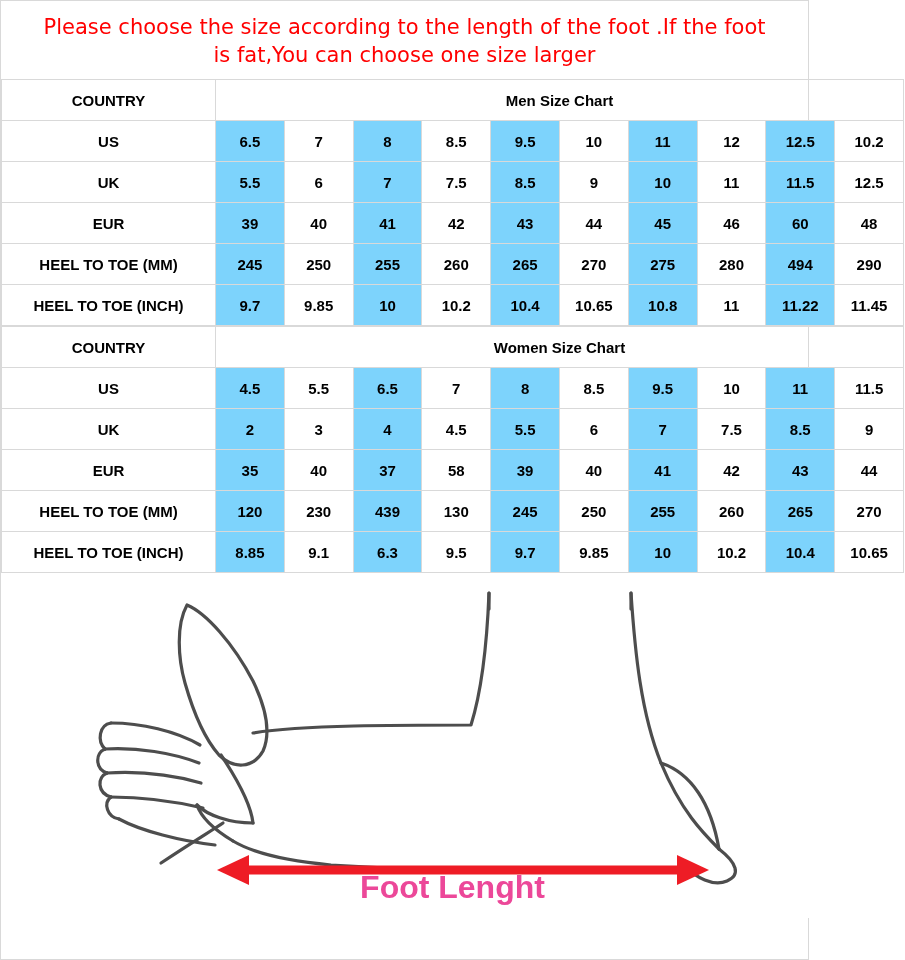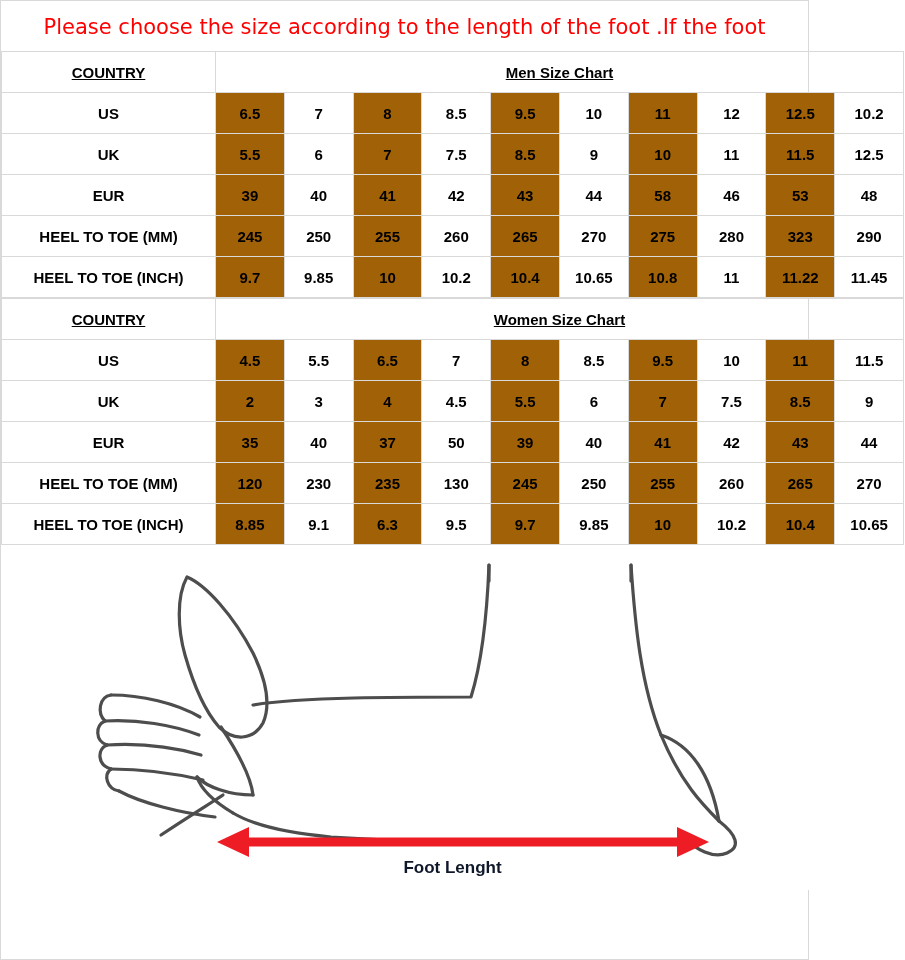--- a/index.html
+++ b/index.html
@@ -63,57 +63,57 @@
     width: 213px;
     font-size: 15px;
     font-weight: bold;
     text-align: center;
   }
   td.value {
     font-weight: normal;
     font-size: 15px;
   }
   td.shaded {
-    background: #a16207;
+    background: #7dd3fc;
   }
   .country-header-row td {
     height: 52px;
-    text-decoration: underline;
   }
 
   
   .diagram {
     position: relative;
     width: 903px;
     height: 345px;
     background: #ffffff;
     overflow: hidden;
   }
   .diagram svg {
     display: block;
   }
   .foot-label {
     position: absolute;
     left: 0;
     right: 0;
     bottom: 12px;
     text-align: center;
-    color: #0f172a;
-    font-size: 17px;
+    color: #ec4899;
+    font-size: 32px;
     font-weight: bold;
     font-family: "Liberation Sans", sans-serif;
   }
 </style>
 </head>
 <body>
 
 <div class="page">
 
   <div class="notice">
     <span>Please choose the size according to the length of the foot .If the foot</span>
+    <span class="line2">is fat,You can choose one size larger</span>
   </div>
 
   <table class="size-table">
     <tbody>
       <tr class="country-header-row">
         <td class="country-cell">COUNTRY</td>
         <td class="title-cell" colspan="10">Men Size Chart</td>
       </tr>
       <tr>
         <td class="row-label">US</td>
@@ -142,36 +142,36 @@
         <td class="value">12.5</td>
       </tr>
       <tr>
         <td class="row-label">EUR</td>
         <td class="value shaded">39</td>
         <td class="value">40</td>
         <td class="value shaded">41</td>
         <td class="value">42</td>
         <td class="value shaded">43</td>
         <td class="value">44</td>
-        <td class="value shaded">58</td>
+        <td class="value shaded">45</td>
         <td class="value">46</td>
-        <td class="value shaded">53</td>
+        <td class="value shaded">60</td>
         <td class="value">48</td>
       </tr>
       <tr>
         <td class="row-label">HEEL TO TOE (MM)</td>
         <td class="value shaded">245</td>
         <td class="value">250</td>
         <td class="value shaded">255</td>
         <td class="value">260</td>
         <td class="value shaded">265</td>
         <td class="value">270</td>
         <td class="value shaded">275</td>
         <td class="value">280</td>
-        <td class="value shaded">323</td>
+        <td class="value shaded">494</td>
         <td class="value">290</td>
       </tr>
       <tr>
         <td class="row-label">HEEL TO TOE (INCH)</td>
         <td class="value shaded">9.7</td>
         <td class="value">9.85</td>
         <td class="value shaded">10</td>
         <td class="value">10.2</td>
         <td class="value shaded">10.4</td>
         <td class="value">10.65</td>
@@ -213,33 +213,33 @@
         <td class="value shaded">7</td>
         <td class="value">7.5</td>
         <td class="value shaded">8.5</td>
         <td class="value">9</td>
       </tr>
       <tr>
         <td class="row-label">EUR</td>
         <td class="value shaded">35</td>
         <td class="value">40</td>
         <td class="value shaded">37</td>
-        <td class="value">50</td>
+        <td class="value">58</td>
         <td class="value shaded">39</td>
         <td class="value">40</td>
         <td class="value shaded">41</td>
         <td class="value">42</td>
         <td class="value shaded">43</td>
         <td class="value">44</td>
       </tr>
       <tr>
         <td class="row-label">HEEL TO TOE (MM)</td>
         <td class="value shaded">120</td>
         <td class="value">230</td>
-        <td class="value shaded">235</td>
+        <td class="value shaded">439</td>
         <td class="value">130</td>
         <td class="value shaded">245</td>
         <td class="value">250</td>
         <td class="value shaded">255</td>
         <td class="value">260</td>
         <td class="value shaded">265</td>
         <td class="value">270</td>
       </tr>
       <tr>
         <td class="row-label">HEEL TO TOE (INCH)</td>

